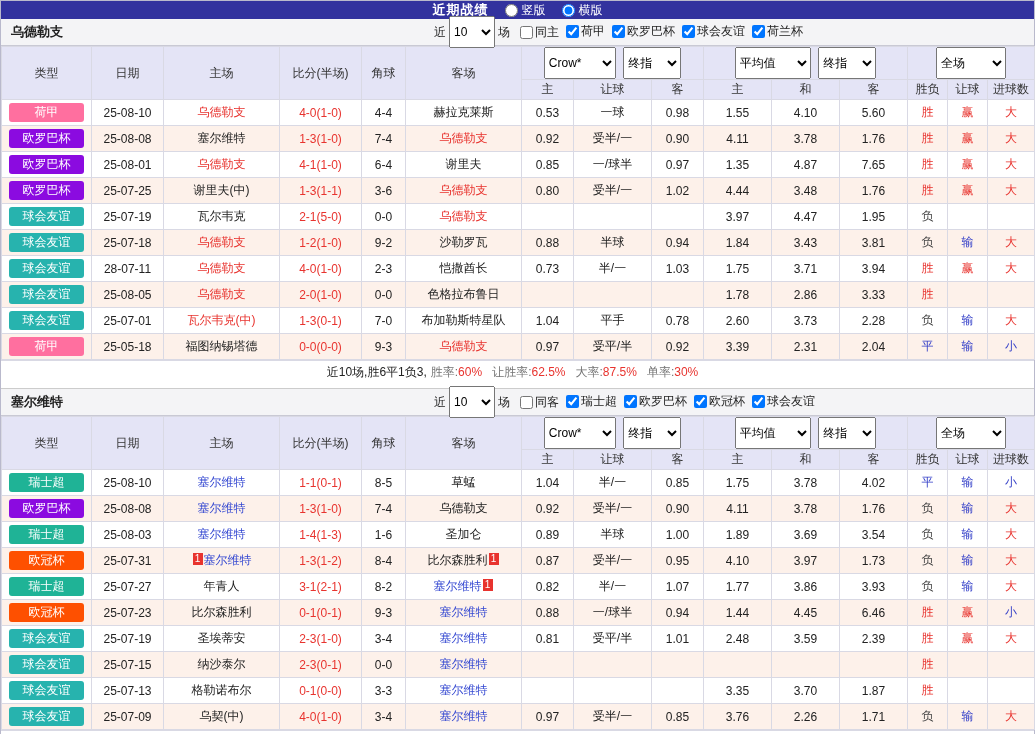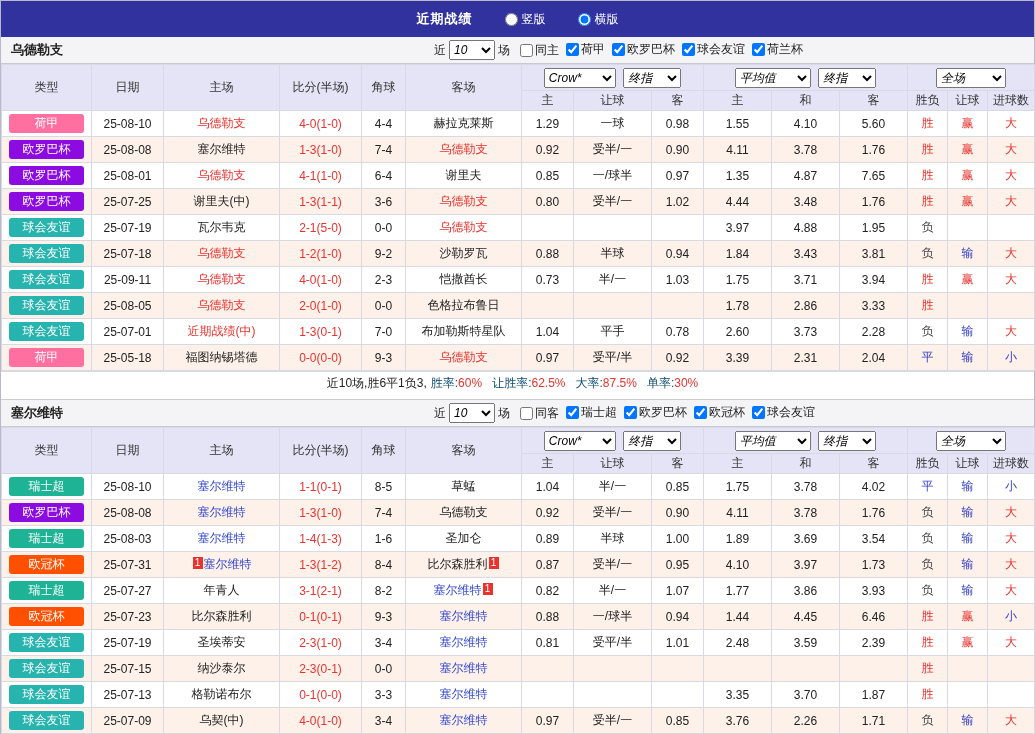--- a/index.html
+++ b/index.html
@@ -1,34 +1,34 @@
 <!DOCTYPE html>
 <html><head>
 <meta charset="utf-8">
 <style>
   * { box-sizing: border-box; margin: 0; padding: 0; }
   html,body { background:#fff; }
   body { font-family: "Liberation Sans", "DejaVu Sans", sans-serif; font-size:12px; color:#222; }
   .page { width:1035px; border:1px solid #b9b9cc; background:#fff; }
 
-  .topbar { background:#32329e; height:36px; display:flex; align-items:center; justify-content:center; gap:32px; color:#fff; }
+  .topbar { background:#32329e; height:18px; display:flex; align-items:center; justify-content:center; gap:16px; color:#fff; }
   .topbar .title { font-weight:bold; font-size:13px; letter-spacing:1px; }
   .mode-label { display:inline-flex; align-items:center; gap:4px; cursor:pointer; font-size:12px; }
   .mode-label input { margin:0; }
 
   .section { width:100%; }
   .section + .section { margin-top:5px; border-top:1px solid #ccc; }
 
   .section-header { position:relative; height:27px; background:#f4f4f6; border-bottom:1px solid #c9c9d4; display:flex; align-items:center; }
   .team-name { font-weight:bold; font-size:13px; padding:0 10px; }
   .filters { position:absolute; left:430px; display:flex; align-items:center; }
   .filters .lbl { margin:0 3px; }
   .chk { display:inline-flex; align-items:center; gap:2px; margin-left:7px; cursor:pointer; }
   .chk input { margin:0; }
-  select { font-size:12px; height:20px; font-family:inherit;font-style:italic; }
+  select { font-size:12px; height:32px; font-family:inherit; }
   .sel-count { width:46px; }
   .sel-company { width:72px; margin-right:4px; }
   .sel-stage { width:58px; }
   .sel-avg { width:76px; margin-right:4px; }
   .sel-scope { width:70px; }
 
   table.results { width:100%; border-collapse:collapse; table-layout:fixed; }
   .results th, .results td { border:1px solid #d9d9e4; text-align:center; padding:0 2px; overflow:hidden; white-space:nowrap; }
   .results thead th { background:#e4e4f6; font-weight:normal; color:#333; }
   .results thead tr.hrow1 th { height:26px; }
@@ -36,21 +36,21 @@
   .results tbody td { height:26px; background-clip:padding-box; }
   .results tbody tr:nth-child(even) td { background:#fdf1ea; }
 
   .badge { display:block; margin:3px 5px; padding:3px 0; border-radius:3px; color:#fff; font-size:12px; line-height:13px; }
   .teamlink { cursor:pointer; }
   .score { color:#e8332e; cursor:pointer; }
   .card { display:inline-block; background:#e8332e; color:#fff; font-size:10px; line-height:12px; min-width:10px; height:12px; margin:0 1px; vertical-align:2px; text-align:center; }
 
   .summary { height:23px; display:flex; align-items:center; justify-content:center; border-top:1px solid #d9d9e4; background:#fff; }
   .sum-prefix { margin-right:4px; }
-  .sum-label { color:#0c4a6e; }
+  .sum-label { color:#737373; }
   .sum-value { color:#e8332e; margin-right:10px; }
 </style>
 </head>
 <body>
 
 <div class="page">
 
   <div class="topbar">
     <span class="title">近期战绩</span>
     <label class="mode-label">
@@ -143,21 +143,21 @@
       <tbody>
           <tr>
             <td>
               <span class="badge" style="background: rgb(255, 111, 159);">荷甲</span>
             </td>
             <td>25-08-10</td>
             <td class="teamcell"><span class="teamlink" style="color: rgb(232, 51, 46);">乌德勒支</span></td>
             <td class="score">4-0(1-0)</td>
             <td>4-4</td>
             <td class="teamcell"><span class="teamlink">赫拉克莱斯</span></td>
-            <td class="num">1.29</td>
+            <td class="num">0.53</td>
             <td class="num">一球</td>
             <td class="num">0.98</td>
             <td class="num">1.55</td>
             <td class="num">4.10</td>
             <td class="num">5.60</td>
             <td class="outcome" style="color: rgb(232, 51, 46);">胜</td>
             <td class="outcome" style="color: rgb(232, 51, 46);">赢</td>
             <td class="outcome" style="color: rgb(232, 51, 46);">大</td>
           </tr>
           <tr>
@@ -223,21 +223,21 @@
             </td>
             <td>25-07-19</td>
             <td class="teamcell"><span class="teamlink">瓦尔韦克</span></td>
             <td class="score">2-1(5-0)</td>
             <td>0-0</td>
             <td class="teamcell"><span class="teamlink" style="color: rgb(232, 51, 46);">乌德勒支</span></td>
             <td class="num"></td>
             <td class="num"></td>
             <td class="num"></td>
             <td class="num">3.97</td>
-            <td class="num">4.88</td>
+            <td class="num">4.47</td>
             <td class="num">1.95</td>
             <td class="outcome" style="color: rgb(68, 68, 68);">负</td>
             <td class="outcome"></td>
             <td class="outcome"></td>
           </tr>
           <tr>
             <td>
               <span class="badge" style="background: rgb(39, 179, 174);">球会友谊</span>
             </td>
             <td>25-07-18</td>
@@ -252,21 +252,21 @@
             <td class="num">3.43</td>
             <td class="num">3.81</td>
             <td class="outcome" style="color: rgb(68, 68, 68);">负</td>
             <td class="outcome" style="color: rgb(53, 64, 200);">输</td>
             <td class="outcome" style="color: rgb(232, 51, 46);">大</td>
           </tr>
           <tr>
             <td>
               <span class="badge" style="background: rgb(39, 179, 174);">球会友谊</span>
             </td>
-            <td>25-09-11</td>
+            <td>28-07-11</td>
             <td class="teamcell"><span class="teamlink" style="color: rgb(232, 51, 46);">乌德勒支</span></td>
             <td class="score">4-0(1-0)</td>
             <td>2-3</td>
             <td class="teamcell"><span class="teamlink">恺撒酋长</span></td>
             <td class="num">0.73</td>
             <td class="num">半/一</td>
             <td class="num">1.03</td>
             <td class="num">1.75</td>
             <td class="num">3.71</td>
             <td class="num">3.94</td>
@@ -291,21 +291,21 @@
             <td class="num">3.33</td>
             <td class="outcome" style="color: rgb(232, 51, 46);">胜</td>
             <td class="outcome"></td>
             <td class="outcome"></td>
           </tr>
           <tr>
             <td>
               <span class="badge" style="background: rgb(39, 179, 174);">球会友谊</span>
             </td>
             <td>25-07-01</td>
-            <td class="teamcell"><span class="teamlink" style="color: rgb(232, 51, 46);">近期战绩(中)</span></td>
+            <td class="teamcell"><span class="teamlink" style="color: rgb(232, 51, 46);">瓦尔韦克(中)</span></td>
             <td class="score">1-3(0-1)</td>
             <td>7-0</td>
             <td class="teamcell"><span class="teamlink">布加勒斯特星队</span></td>
             <td class="num">1.04</td>
             <td class="num">平手</td>
             <td class="num">0.78</td>
             <td class="num">2.60</td>
             <td class="num">3.73</td>
             <td class="num">2.28</td>
             <td class="outcome" style="color: rgb(68, 68, 68);">负</td>

